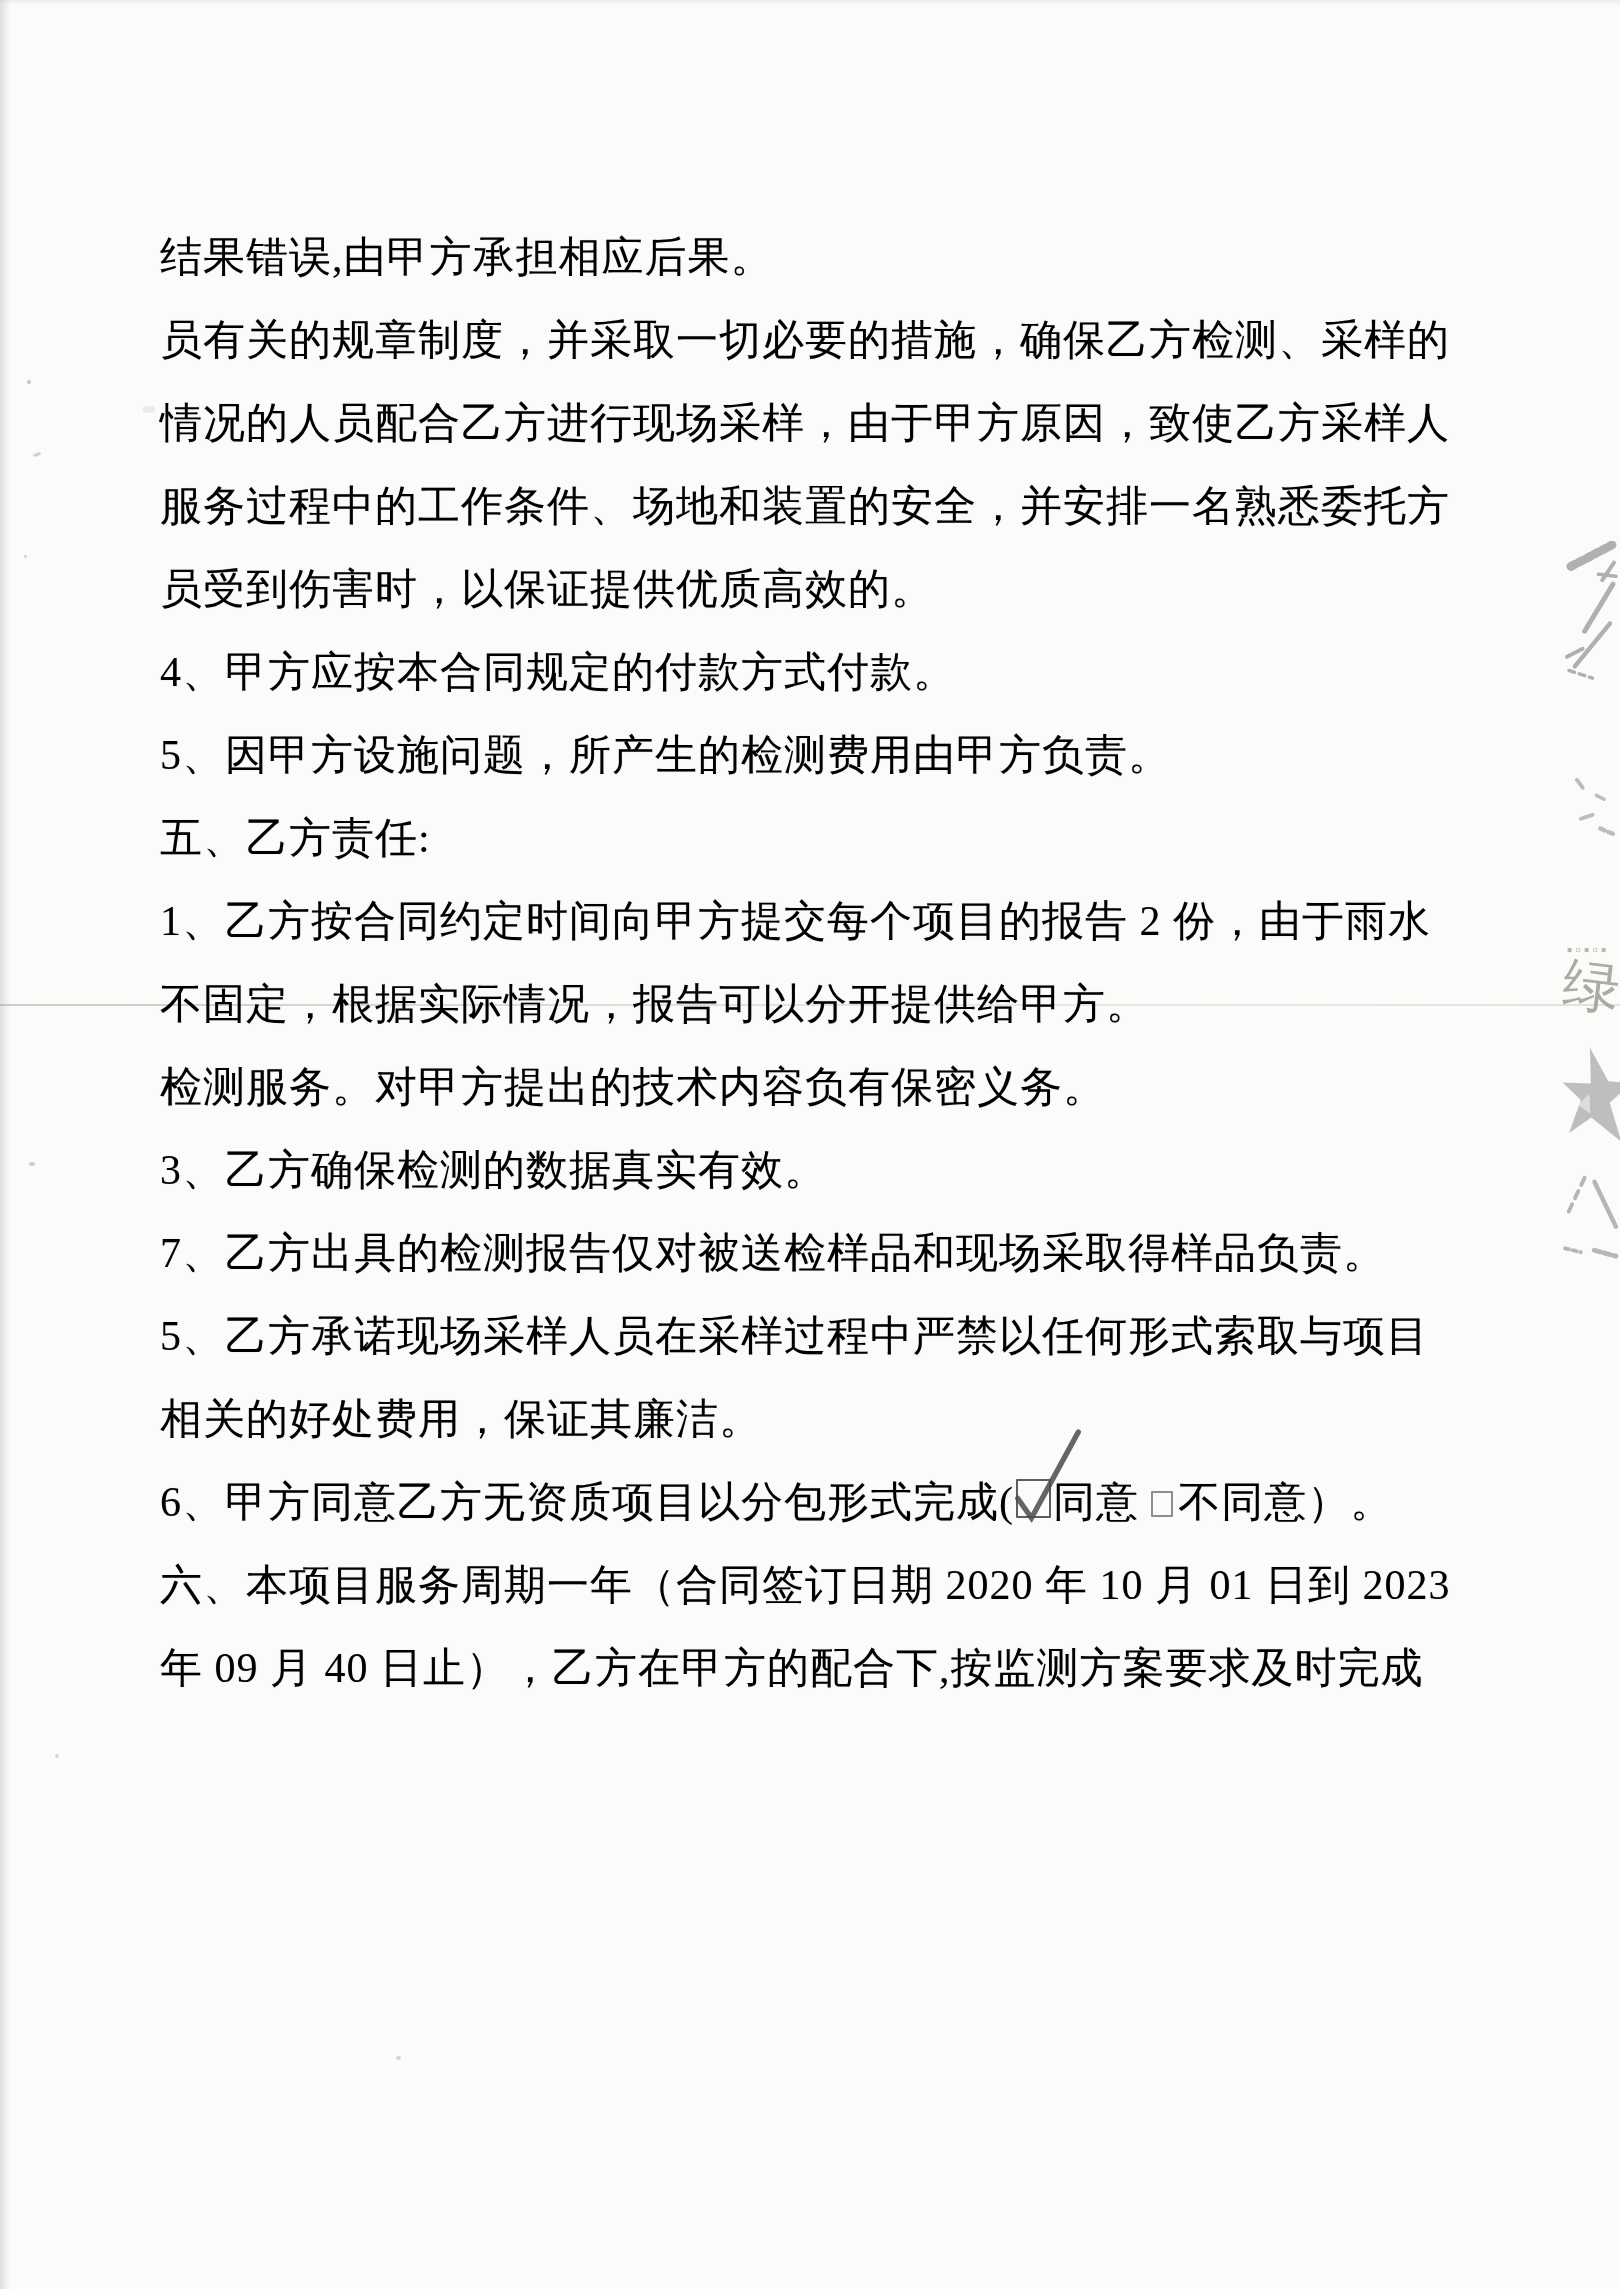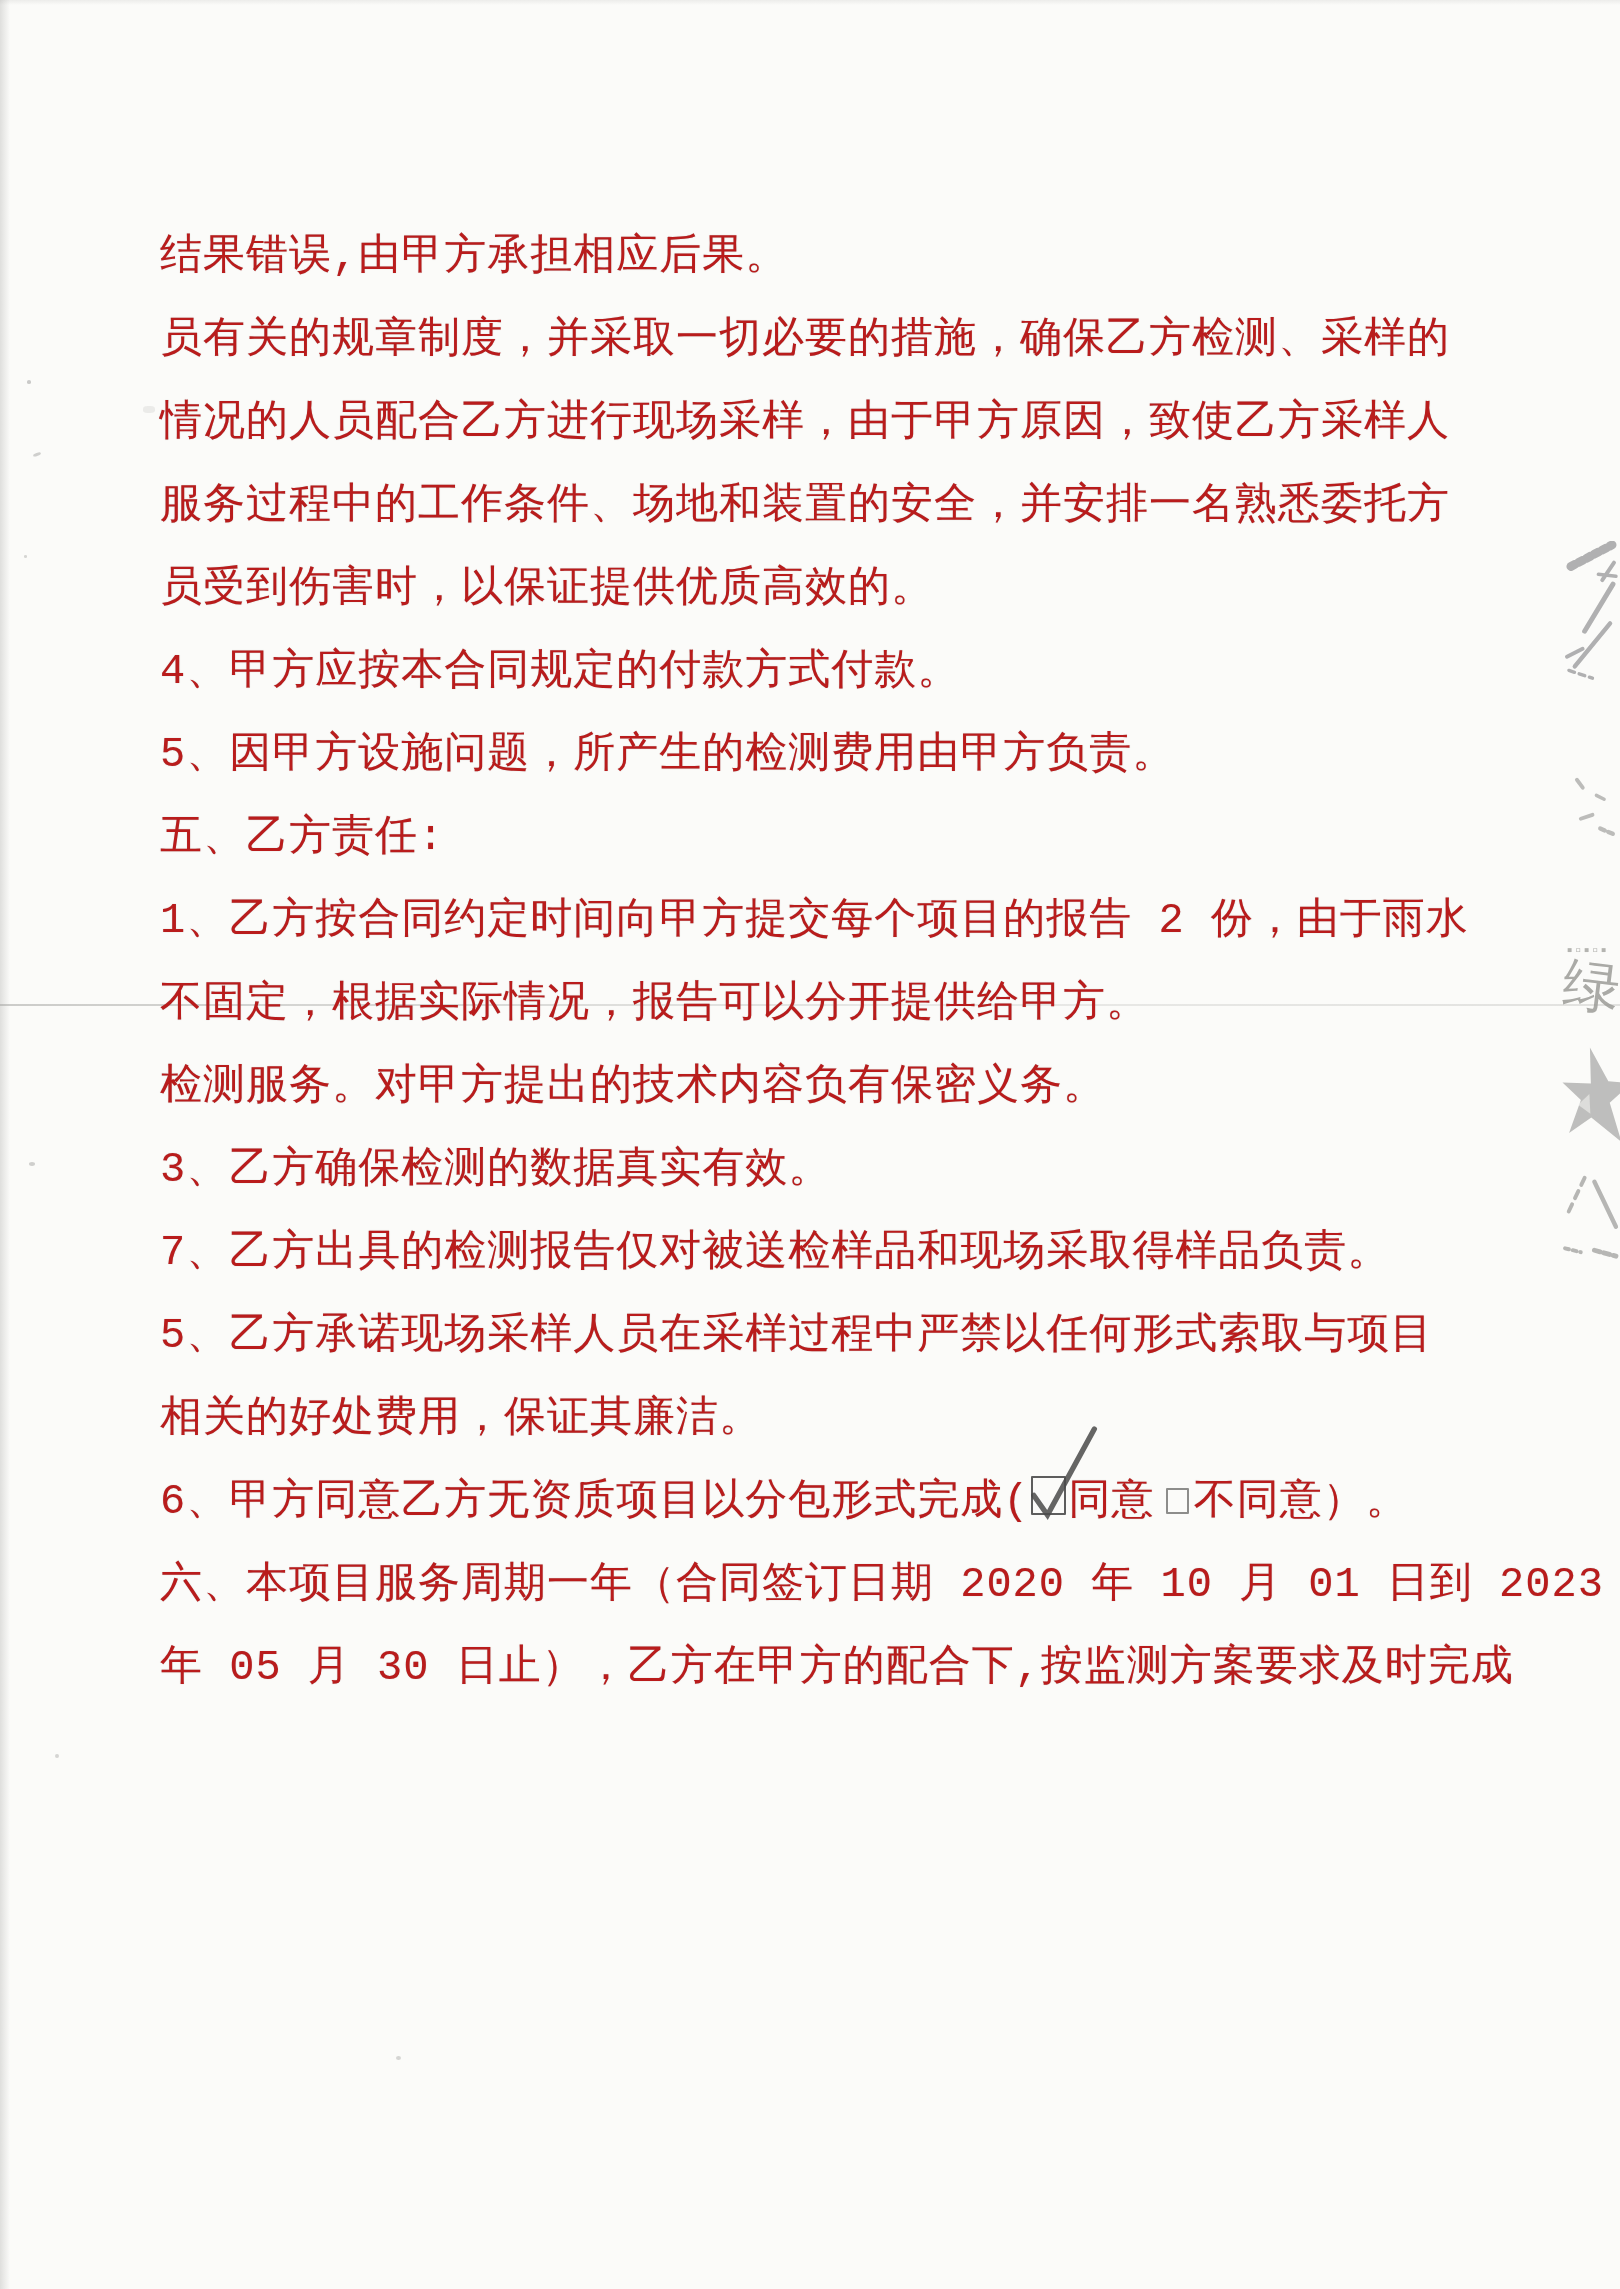--- a/index.html
+++ b/index.html
@@ -15,24 +15,23 @@
   .edge-left{position:absolute;left:0;top:0;width:9.8px;height:100%;
     background:linear-gradient(to right,rgba(150,150,148,.28),rgba(150,150,148,0));}
   .edge-top{position:absolute;left:0;top:0;width:100%;height:4.9px;
     background:linear-gradient(to bottom,rgba(170,170,168,.18),rgba(170,170,168,0));}
   
   .fold-line{position:absolute;left:0;top:1004px;width:100%;height:2px;
     background:linear-gradient(to right,rgba(165,165,162,.55),rgba(185,185,182,.28) 60%,rgba(185,185,182,.38));}
   
   .text-block{
     position:absolute;left:160px;top:216px;width:1392px;
-    font-size:42px;color:#b91c1c;
+    font-size:42px;color:#000000;
     text-shadow:0 0 1px rgba(70,70,70,.35);
     letter-spacing:1px;
-    font-family:Liberation Mono, monospace;
   }
   .line{height:83px;line-height:83px;white-space:nowrap;}
   
   .cb{
     position:relative;display:inline-block;vertical-align:baseline;
     width:31px;height:35px;margin:0 2px -2px 2px;
     border:2.9px solid #5d5d5d;border-radius:1px;overflow:visible;
   }
   .cb .tick{position:absolute;left:-7.8px;top:-57px;overflow:visible;}
   .cb-small{
@@ -83,21 +82,21 @@
       <div class="line">3、乙方确保检测的数据真实有效。</div>
       <div class="line">7、乙方出具的检测报告仅对被送检样品和现场采取得样品负责。</div>
       <div class="line">5、乙方承诺现场采样人员在采样过程中严禁以任何形式索取与项目</div>
       <div class="line">相关的好处费用，保证其廉洁。</div>
       <div class="line">
       <span>6、甲方同意乙方无资质项目以分包形式完成(</span><span class="cb"><svg class="tick" width="82" height="102" viewBox="0 0 84 104">
             <path d="M8 76 L22 96 L70 8" fill="none" stroke="#4a4a4a" stroke-width="5.5" stroke-linecap="round" opacity="0.85"></path>
           </svg></span><span>同意</span><span class="cb-small"></span><span>不同意）。</span>
     </div>
       <div class="line">六、本项目服务周期一年（合同签订日期 2020 年 10 月 01 日到 2023</div>
-      <div class="line">年 05 月 30 日止），乙方在甲方的配合下,按监测方案要求及时完成</div>
+      <div class="line">年 09 月 40 日止），乙方在甲方的配合下,按监测方案要求及时完成</div>
     </div>
 
   <div class="wm wm-strokes1">
     <svg width="61" height="149" viewBox="0 0 62 152">
       <g stroke="#98989a" fill="none" stroke-linecap="round">
         <path d="M12 26 L54 4" stroke-width="9" stroke-dasharray="5 4"></path>
         <path d="M56 22 L44 40" stroke-width="4"></path>
         <path d="M40 34 L58 36" stroke-width="3.5"></path>
         <path d="M55 44 L26 92" stroke-width="5"></path>
         <path d="M52 84 L16 128" stroke-width="4.5"></path>

